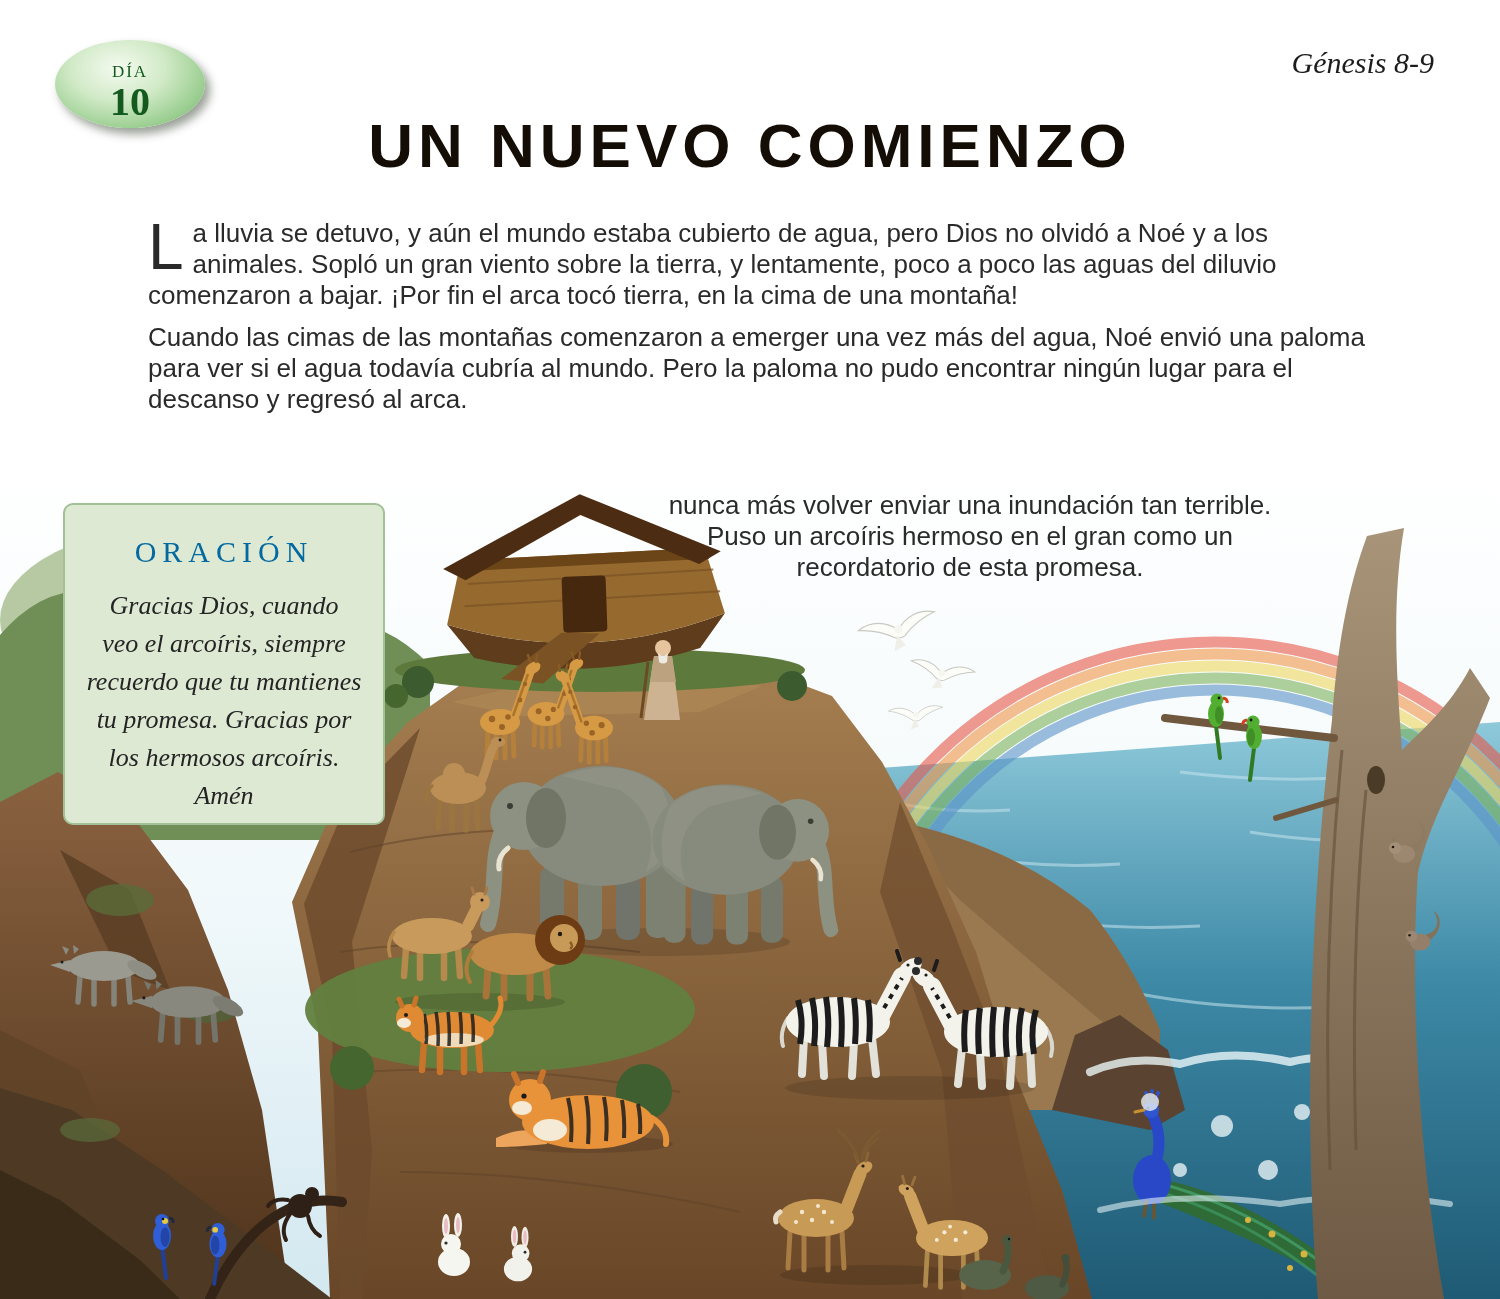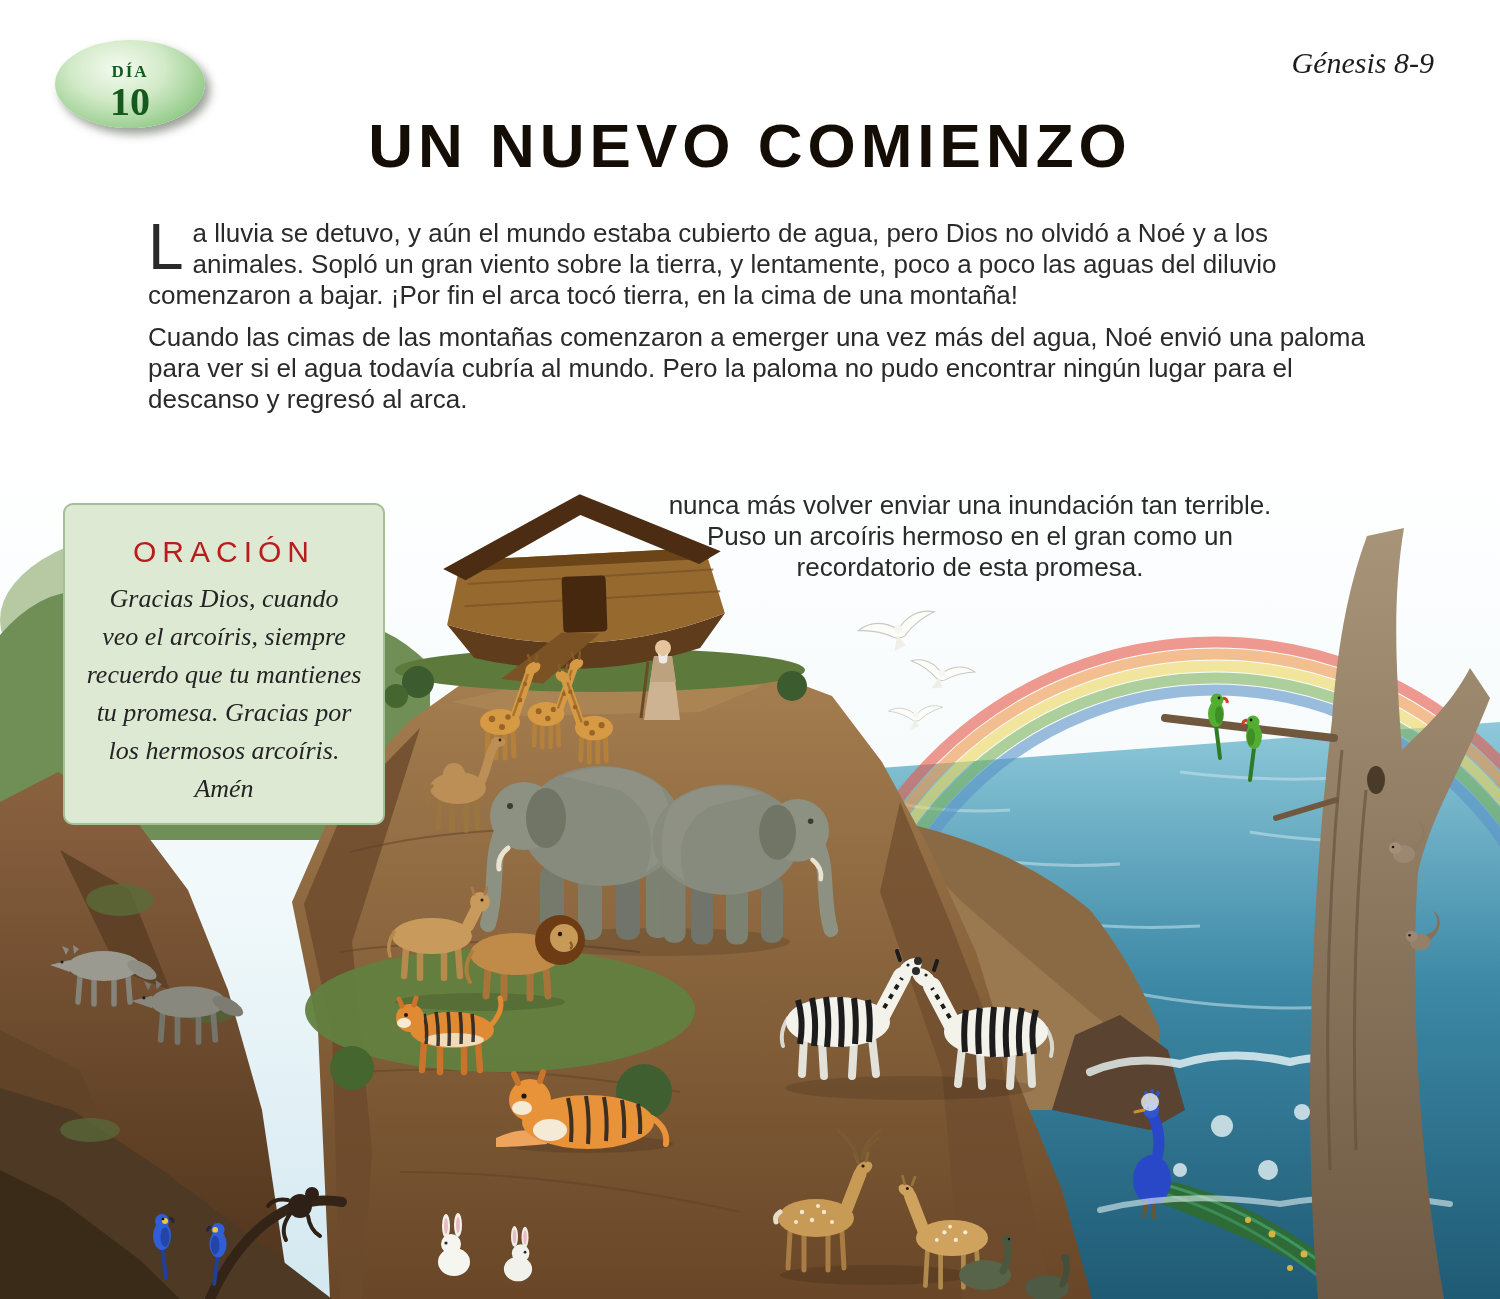--- a/index.html
+++ b/index.html
@@ -3,39 +3,39 @@
 <meta charset="utf-8">
 <style>
   * { margin:0; padding:0; box-sizing:border-box; }
   html,body { width:1500px; height:1299px; }
   body { position:relative; background:#ffffff; font-family:"Liberation Sans", sans-serif; overflow:hidden; color:#2a2a2a; }
 
   .day-badge { position:absolute; left:55px; top:40px; width:150px; height:88px; border-radius:50%;
     background:radial-gradient(ellipse at 42% 32%, #f4fbf0 0%, #d2eac8 38%, #9ed094 70%, #72b168 100%);
     box-shadow:5px 6px 10px rgba(30,45,25,.45);
     display:flex; flex-direction:column; align-items:center; justify-content:center; color:#145a1e; z-index:5; }
-  .day-label { font-family:"Liberation Serif", serif; font-size:17px; font-weight:700; letter-spacing:2px; line-height:1;margin-top:16px; }
+  .day-label { font-family:"Liberation Serif", serif; font-size:17px; font-weight:400; letter-spacing:2px; line-height:1;margin-top:16px; }
   .day-number { font-family:"Liberation Serif", serif; font-size:40px; font-weight:700; line-height:1; margin-top:2px; }
 
   .scripture { position:absolute; right:66px; top:46px; font-family:"Liberation Serif", serif; font-style:italic; font-size:30px; color:#1c1c1c; z-index:5; }
 
   .title { position:absolute; left:0; right:0; top:110px; text-align:center; font-family:Liberation Sans, sans-serif;
     font-size:62px; font-weight:700; letter-spacing:5px; color:#140d06; z-index:5; }
 
   .story { position:absolute; left:148px; top:218px; width:1330px; font-size:26px; line-height:31px; z-index:4; }
   .dropcap { float:left; font-size:64px; line-height:58px; height:60px; padding-right:9px; color:#2a2a2a; }
   .line { white-space:nowrap; }
   .para { margin-bottom:11px; }
 
   .centered-block { position:absolute; left:540px; top:490px; width:860px; text-align:center;
     font-size:26px; line-height:31px; z-index:4; }
 
   .prayer-box { position:absolute; left:63px; top:503px; width:322px; height:322px; z-index:6;
     background:#dde9d3; border:2px solid #a3c097; border-radius:10px; text-align:center; padding-top:30px; }
-  .prayer-heading { font-family:Liberation Sans, sans-serif; font-size:30px; letter-spacing:6px; color:#b91c1c; margin-bottom:11px; }
+  .prayer-heading { font-family:Liberation Serif, serif; font-size:30px; letter-spacing:6px; color:#0369a1; margin-bottom:18px; }
   .prayer-line { font-family:"Liberation Serif", serif; font-style:italic; font-size:26px; line-height:38px; color:#242424; }
 
   .scene { position:absolute; left:0; top:470px; width:1500px; height:829px; z-index:1; }
   .scene svg { display:block; }
 </style>
 </head>
 <body>
 
 <div class="day-badge">
   <div class="day-label">DÍA</div>

